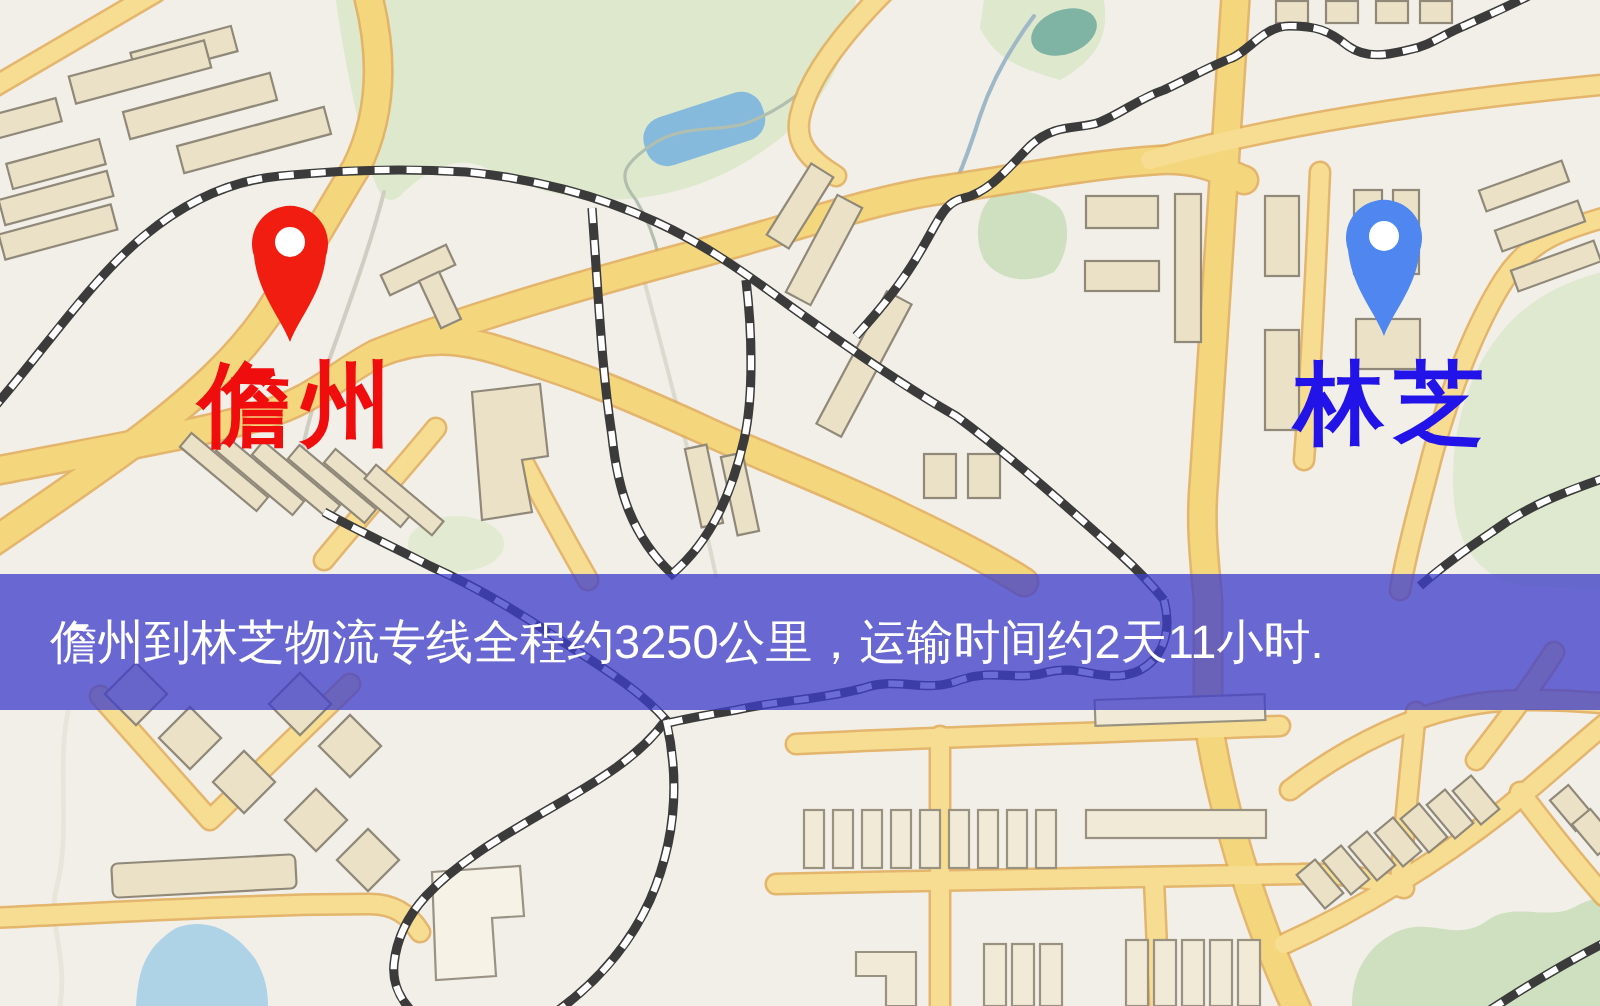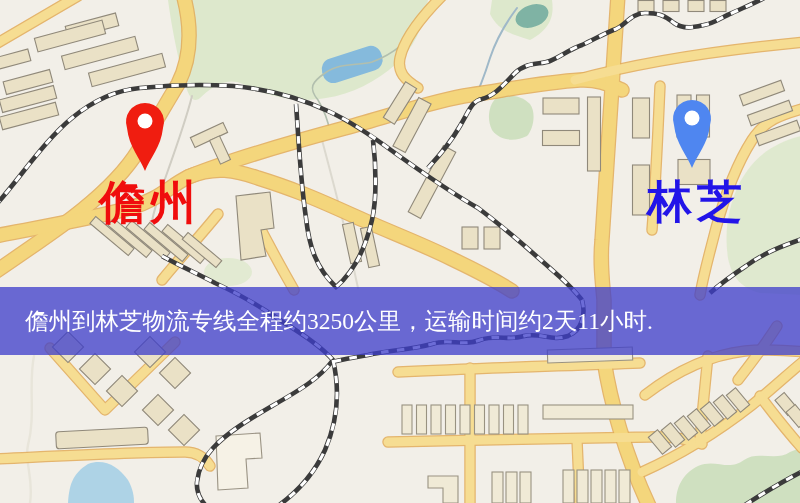--- a/index.html
+++ b/index.html
@@ -1,17 +1,17 @@
 <!DOCTYPE html>
 <html><head>
 <meta charset="utf-8">
 <style>
   html,body{margin:0;padding:0;background:#ffffff;}
   #stage{position:relative;width:800px;height:503px;overflow:hidden;
-         font-family:Liberation Serif, serif;}
+         font-family:Liberation Sans, sans-serif;}
   svg{display:block;}
   .rc{fill:none;stroke:#e2ab58;stroke-linecap:round;stroke-linejoin:round;opacity:.85;}
   .rf{fill:none;stroke:#f4d67c;stroke-linecap:round;stroke-linejoin:round;}
   .rf2{fill:none;stroke:#f6dd92;stroke-linecap:round;stroke-linejoin:round;}
   .rail-base{fill:none;stroke:#3b3b3b;stroke-width:4.6;}
   .rail-dash{fill:none;stroke:#ffffff;stroke-width:3.1;stroke-dasharray:7.5 8.5;}
   .bld{fill:#eae1c6;stroke:#90897a;stroke-width:1.1;}
   .bld2{fill:#f0ead6;stroke:#999281;stroke-width:1.1;}
   .bldw{fill:#f6f2e6;stroke:#9a9384;stroke-width:1.1;}
   .grn{fill:#dde8cc;}

